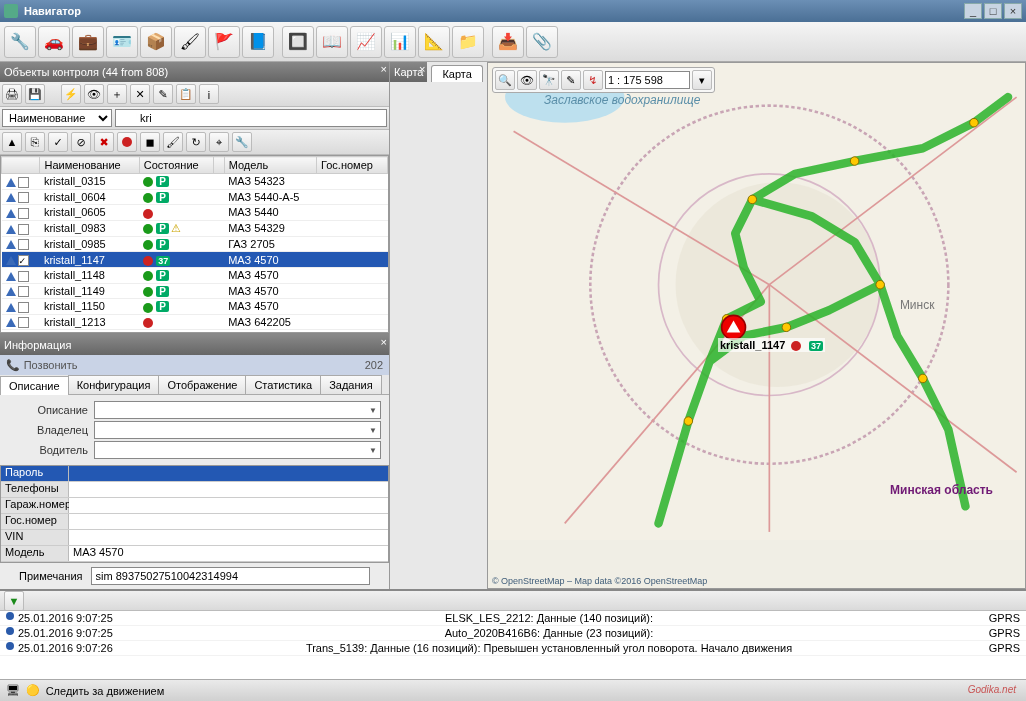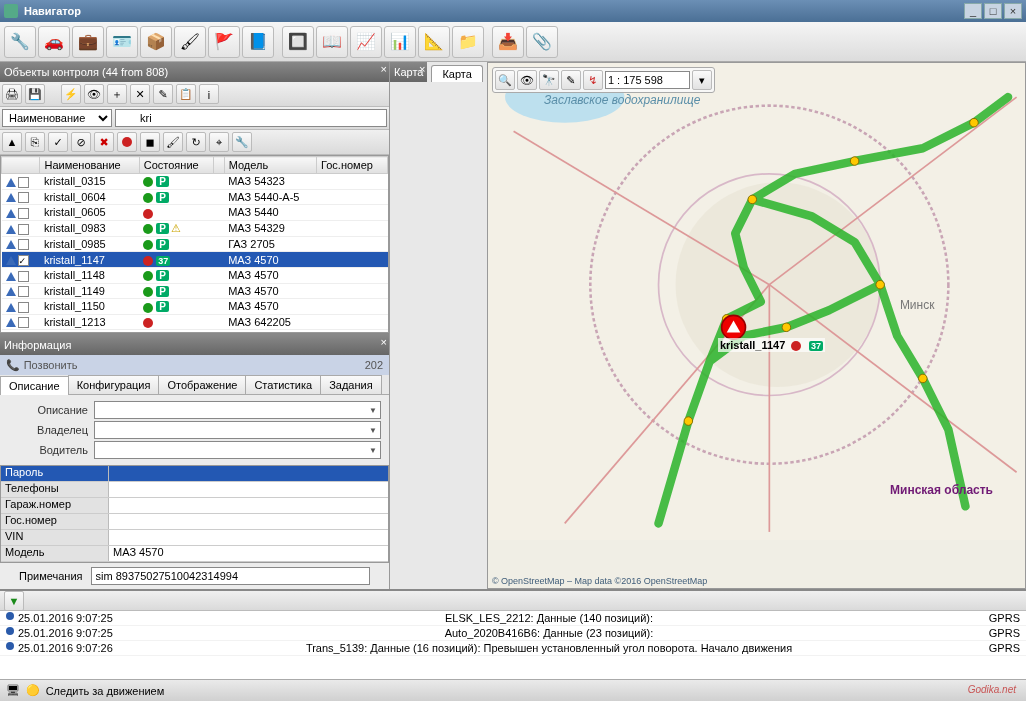--- a/index.html
+++ b/index.html
@@ -46,21 +46,21 @@
 .tabs { display:flex; background:#e8e8e8; border-bottom:1px solid #aaa;}
 .tab { padding:3px 8px; border:1px solid #aaa; border-bottom:none; background:linear-gradient(#fafafa,#e4e4e4); margin-right:-1px; cursor:pointer;}
 .tab.active { background:#fff; position:relative; top:1px;}
 .form-area { padding:4px 8px; background:#ececec; }
 .form-row { display:flex; align-items:center; margin:2px 0;}
 .form-row label { width:80px; text-align:right; margin-right:6px; color:#333;}
 .form-row .field { flex:1; height:18px; border:1px solid #888; background:#fff; display:flex; align-items:center;}
 .field.dd::after { content:"▼"; margin-left:auto; margin-right:3px; font-size:8px; color:#555;}
 .prop-table { border:1px solid #999; }
 .prop-table .prow { display:flex; border-bottom:1px solid #ccc; height:16px;}
-.prop-table .pk { width:108px; background:#e2e2e2; padding:0 4px; border-right:1px solid #bbb;}
+.prop-table .pk { width:68px; background:#e2e2e2; padding:0 4px; border-right:1px solid #bbb;}
 .prop-table .pv { flex:1; background:#fff; padding:0 4px;}
 .prop-table .prow.hl .pk { background:#2358b3; color:#fff;}
 .prop-table .prow.hl .pv { background:#2358b3; color:#fff;}
 
 .note-row { display:flex; align-items:center; padding:4px 19px; background:#ececec;}
 .note-row label { margin-right:8px;}
 .note-row input { flex:1; height:18px; border:1px solid #888; padding:0 4px;}
 .map-tabs { height:20px; background:#e8e8e8; display:flex; align-items:flex-end; padding:0 4px;}
 .map-tab { padding:2px 10px; border:1px solid #999; border-bottom:none; background:#fff; border-radius:3px 3px 0 0;}
 .map-container { flex:1; position:relative; border:1px solid #999; background:#f0eee5; overflow:hidden;}

